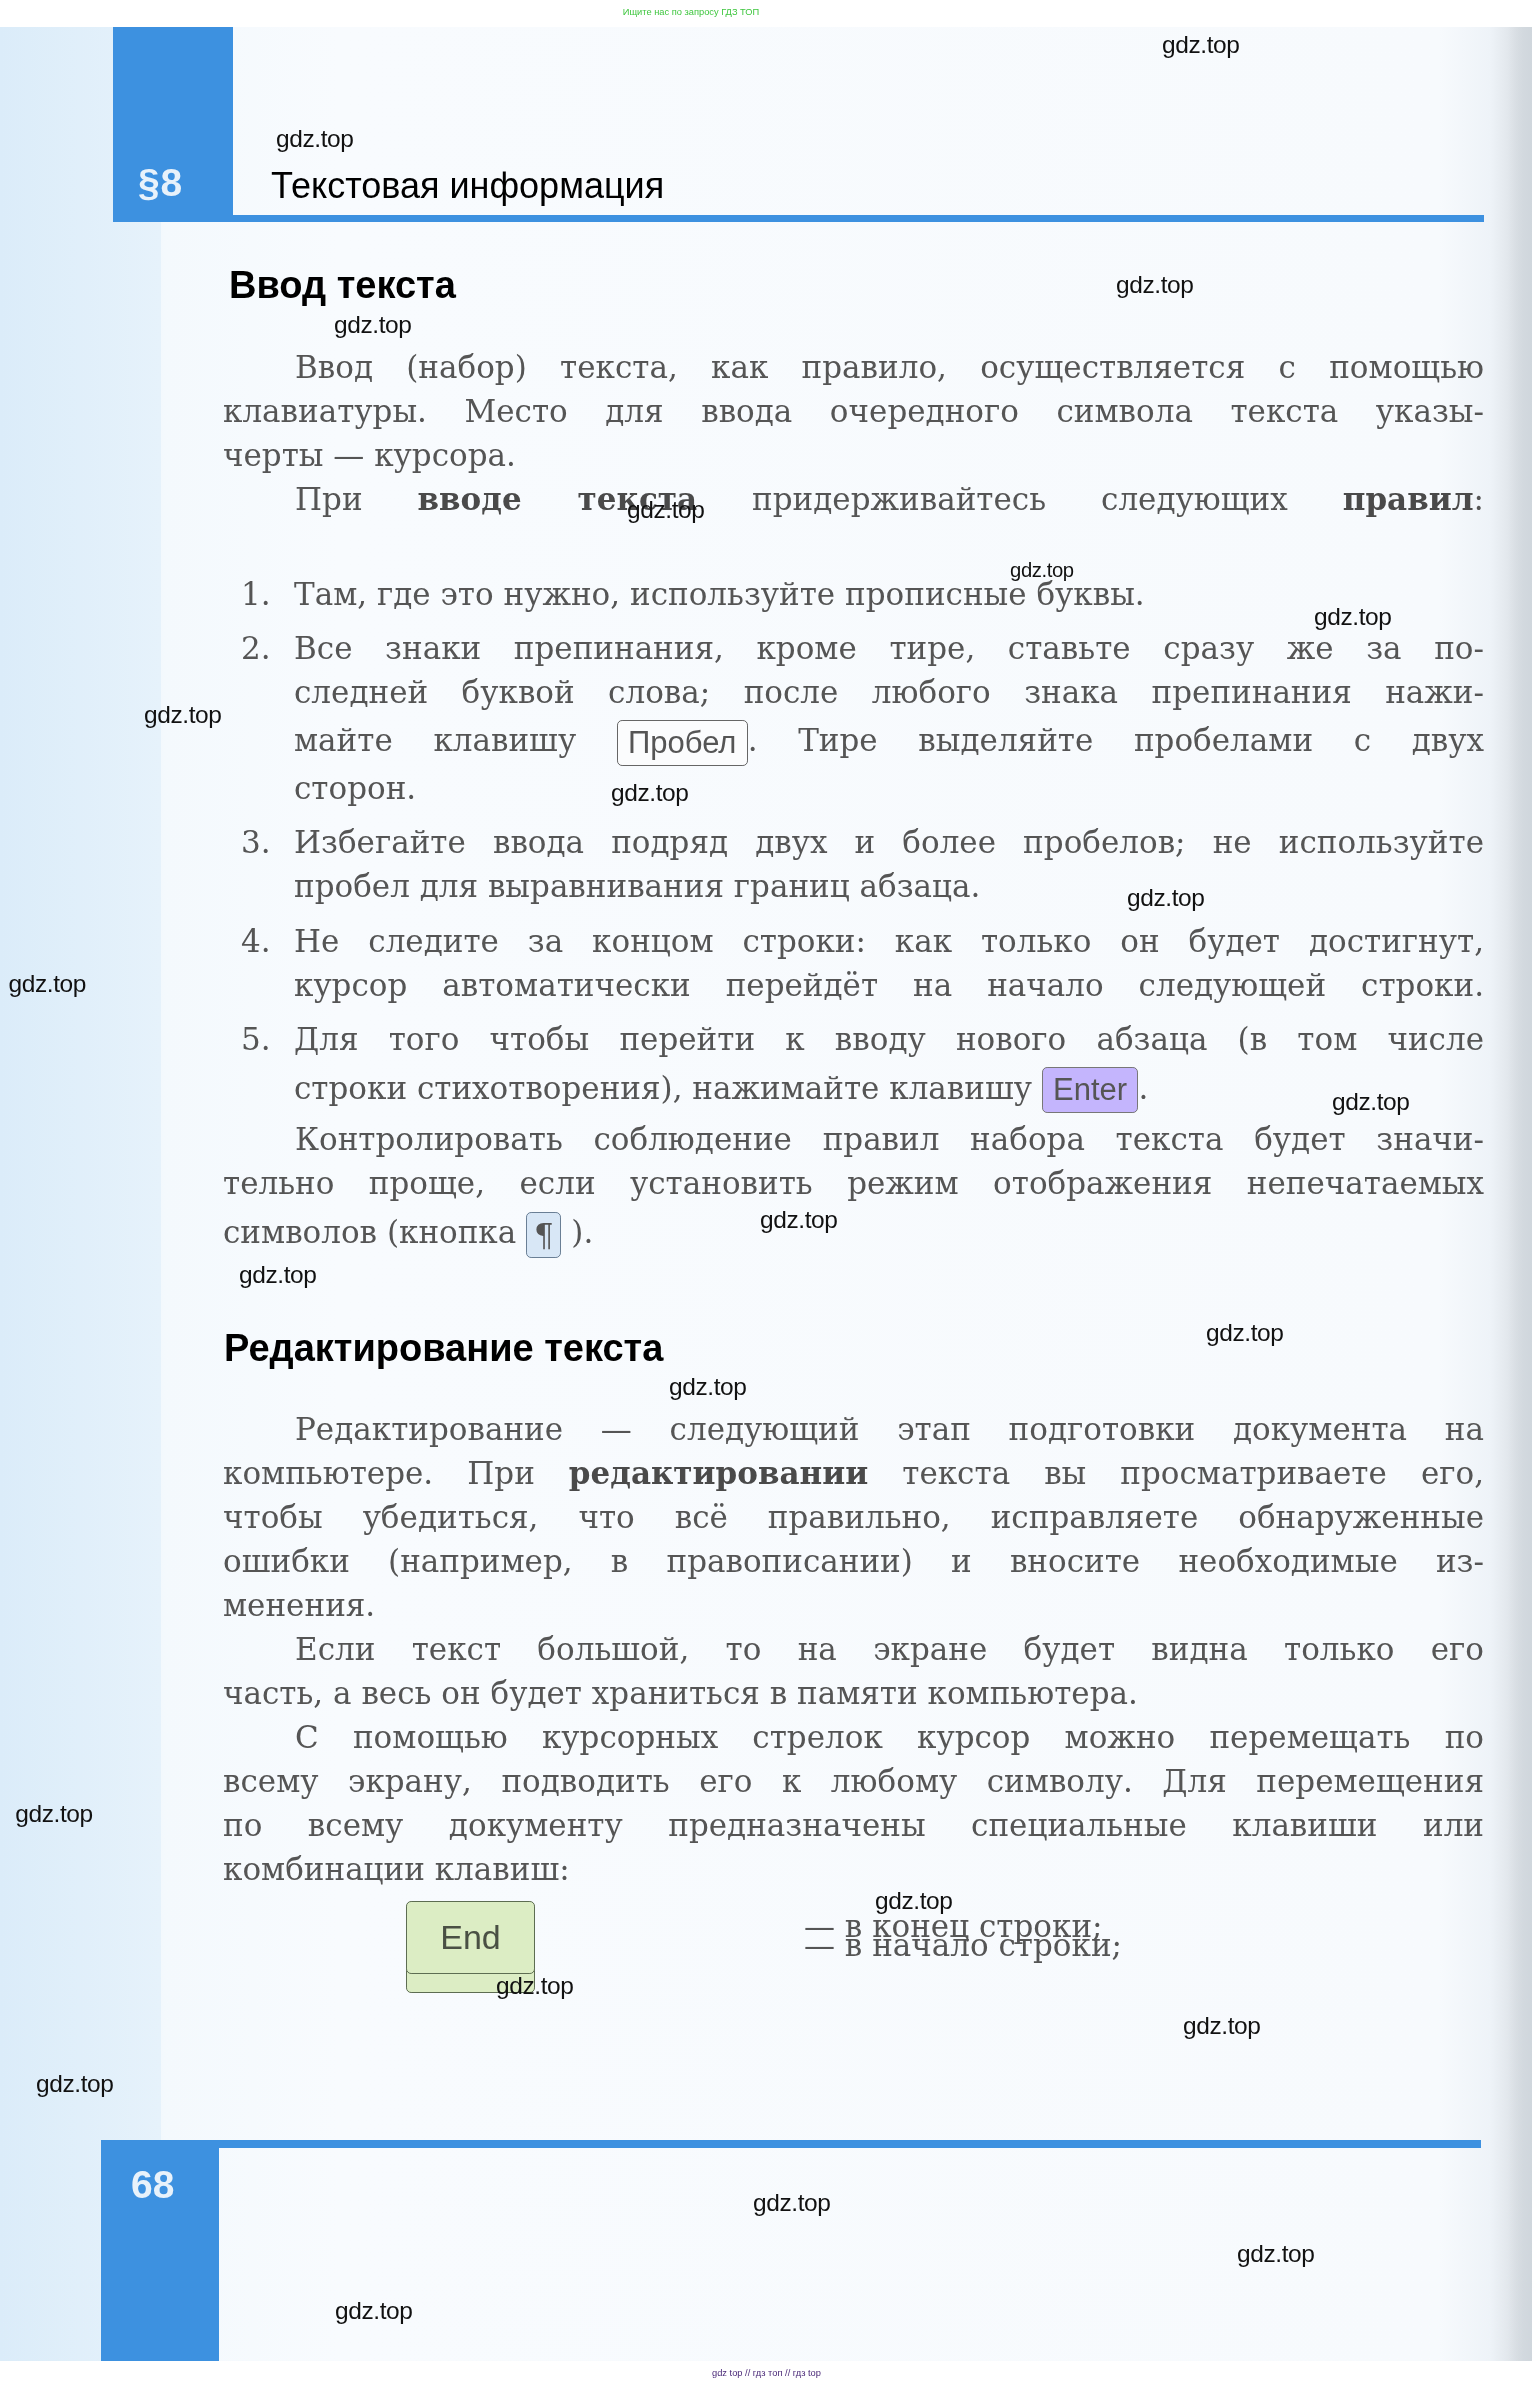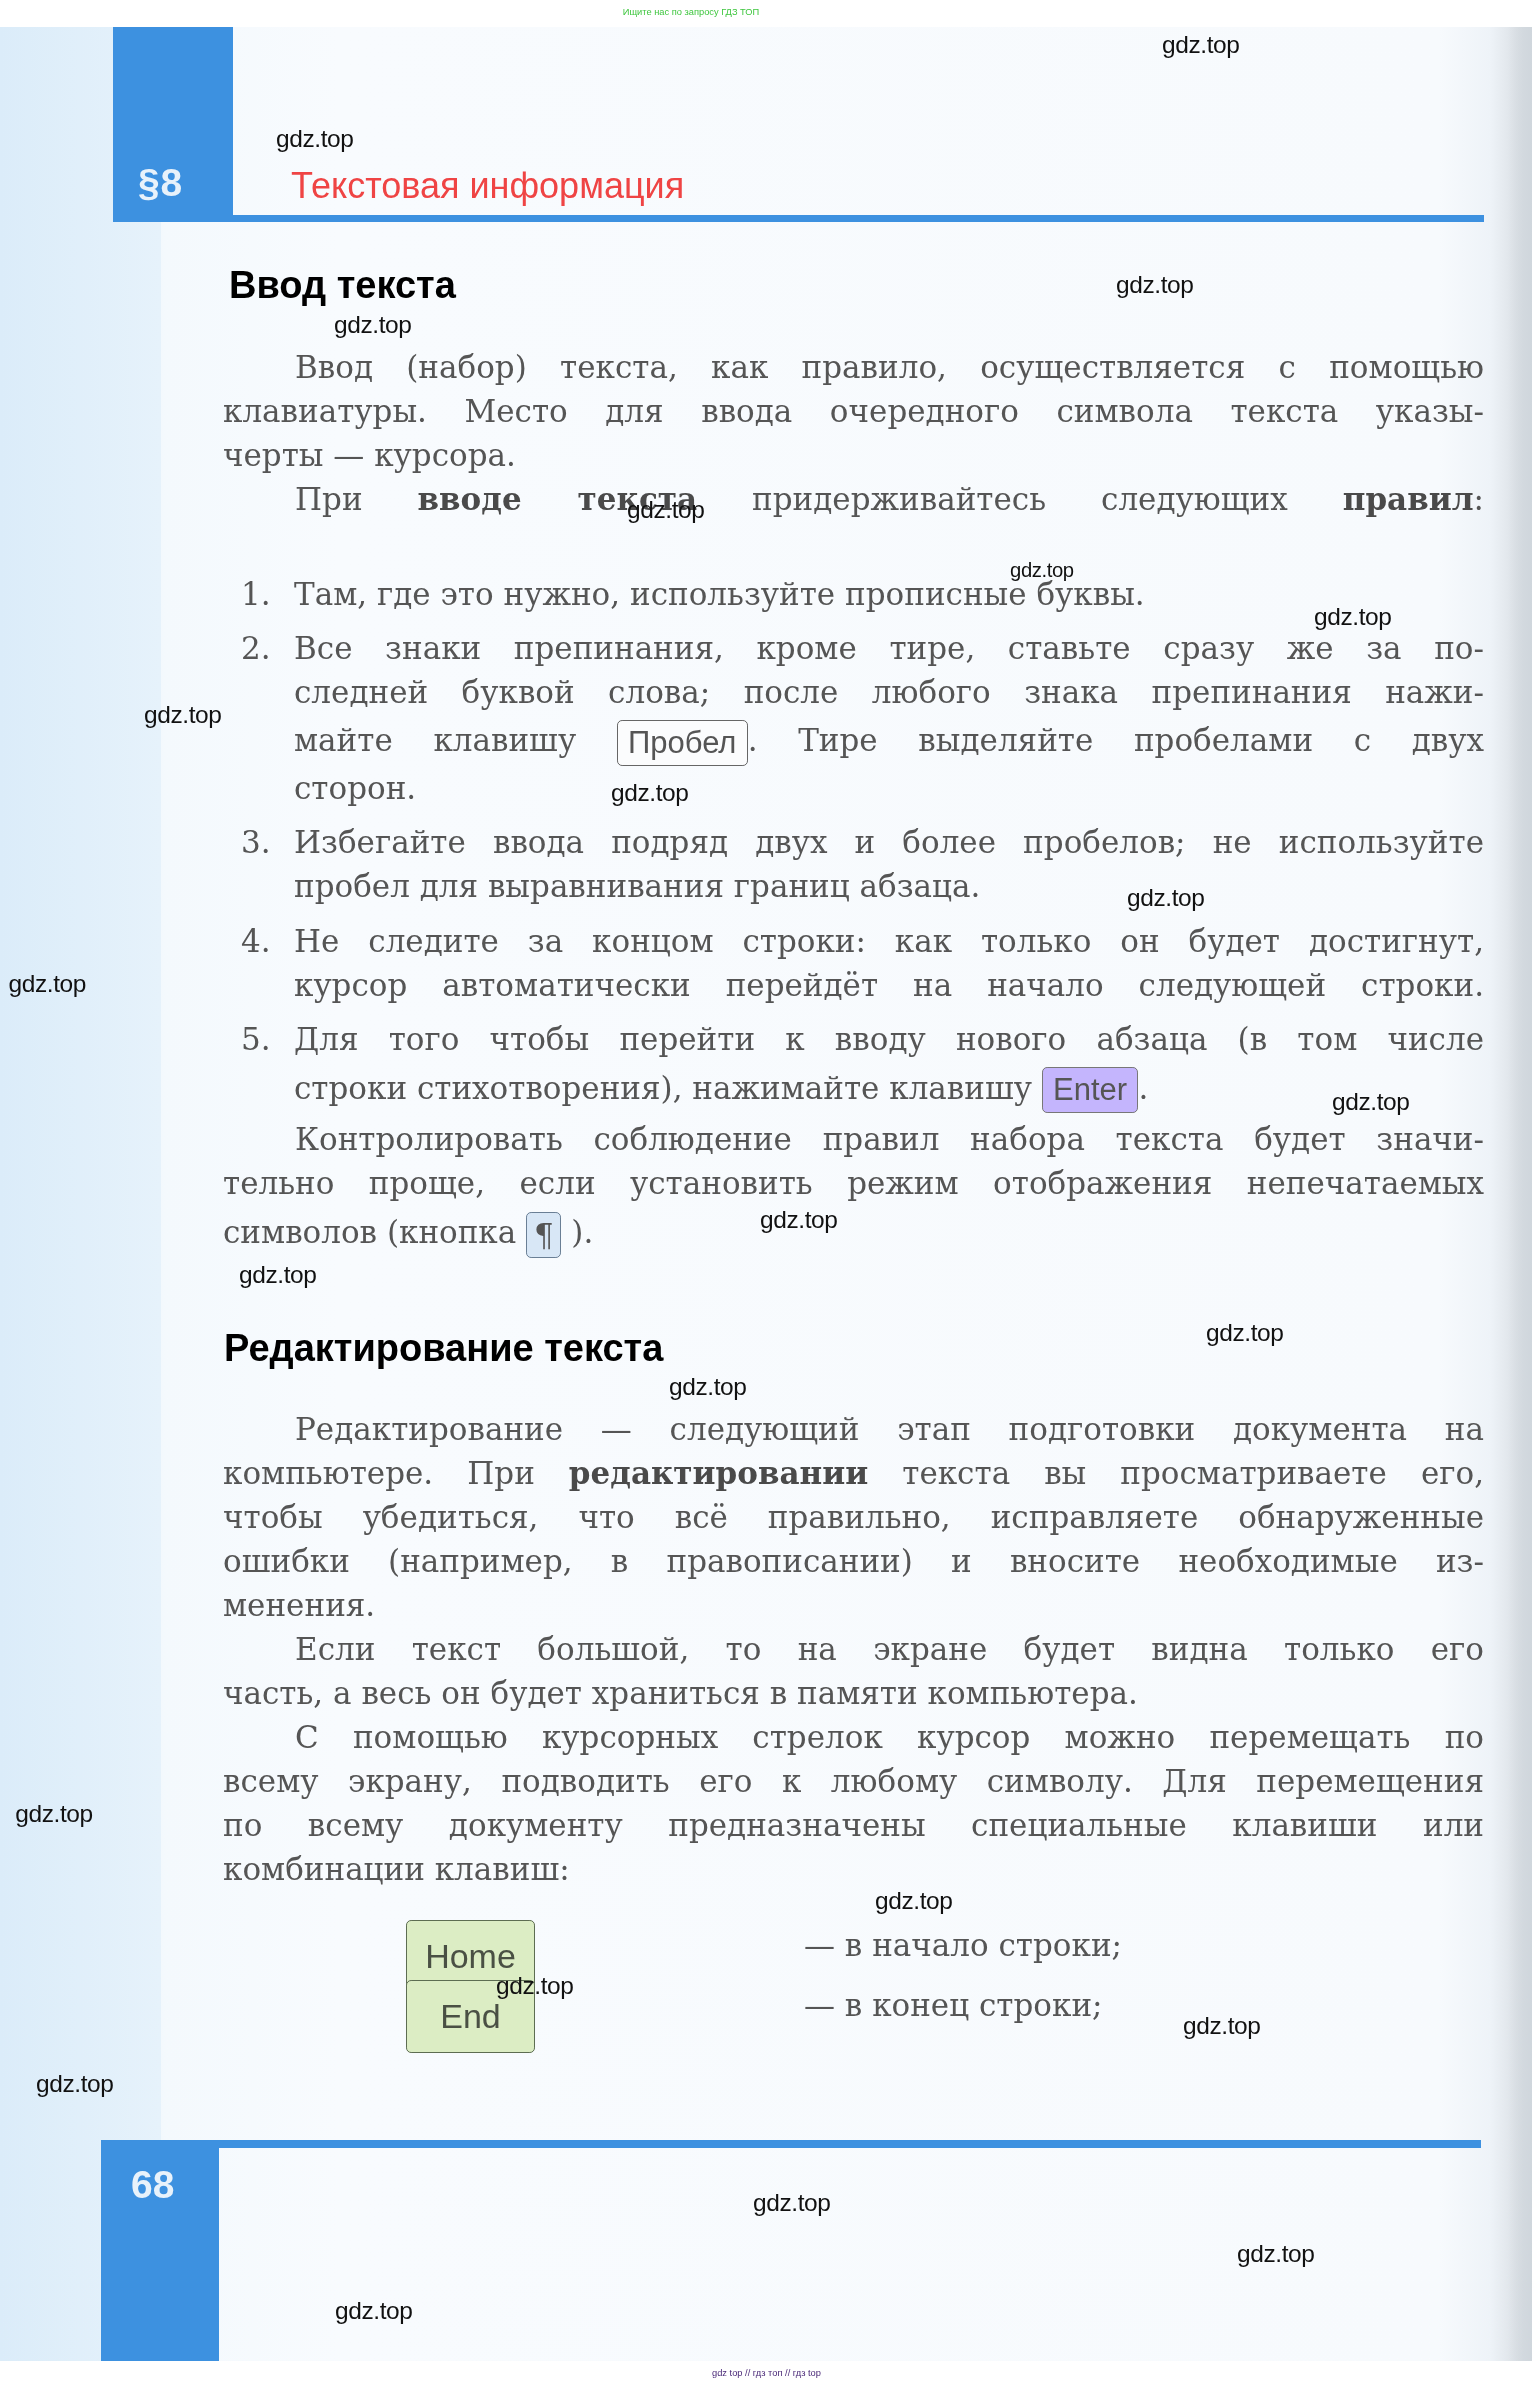--- a/index.html
+++ b/index.html
@@ -26,21 +26,21 @@
     position: absolute; left: 113px; top: 0; width: 120px; height: 193px;
     background: #3d91e0;
   }
   .section-num {
     position: absolute; left: 138px; top: 161px;
     font-family: "Liberation Sans", sans-serif; font-weight: bold;
     font-size: 39px; color: #e8f2fb; letter-spacing: 0.8px;
   }
   .chapter-title {
     position: absolute; left: 271px; top: 165px;
-    font-family: "Liberation Sans", sans-serif; font-size: 36px; color: #ef4444; margin-left: 20px;
+    font-family: "Liberation Sans", sans-serif; font-size: 36px; color: #000000;
   }
   .header-rule {
     position: absolute; left: 113px; top: 215px; width: 1371px; height: 6.8px;
     background: #3d91e0;
   }
 
   .wm {
     position: absolute; font-family: "Liberation Sans", sans-serif;
     font-size: 24.5px; color: #111; letter-spacing: -0.4px;
   }
@@ -173,21 +173,21 @@
   <span class="line indent">С помощью курсорных стрелок курсор можно перемещать по</span>
   <span class="line">всему экрану, подводить его к любому символу. Для перемещения</span>
   <span class="line">по всему документу предназначены специальные клавиши или</span>
   <span class="line last">комбинации клавиш:</span>
 </div>
 
 <div class="keyrow" style="top:1920px;">
   <span class="key green">Home</span>
   <span class="desc">— в начало строки;</span>
 </div>
-<div class="keyrow" style="top:1980px;">
+<div class="keyrow" style="top:1901px;">
   <span class="key green">End</span>
   <span class="desc">— в конец строки;</span>
 </div>
 
 <div class="footer-tab" style="top:2140px; height:222px;"></div>
 <div class="footer-rule" style="top:2140px;"></div>
 <div class="page-num" style="top:2163px;">68</div>
 
 <div class="wm" style="left:1162px; top:30.5px;">gdz.top</div>
 <div class="wm" style="left:276px; top:125px;">gdz.top</div>

